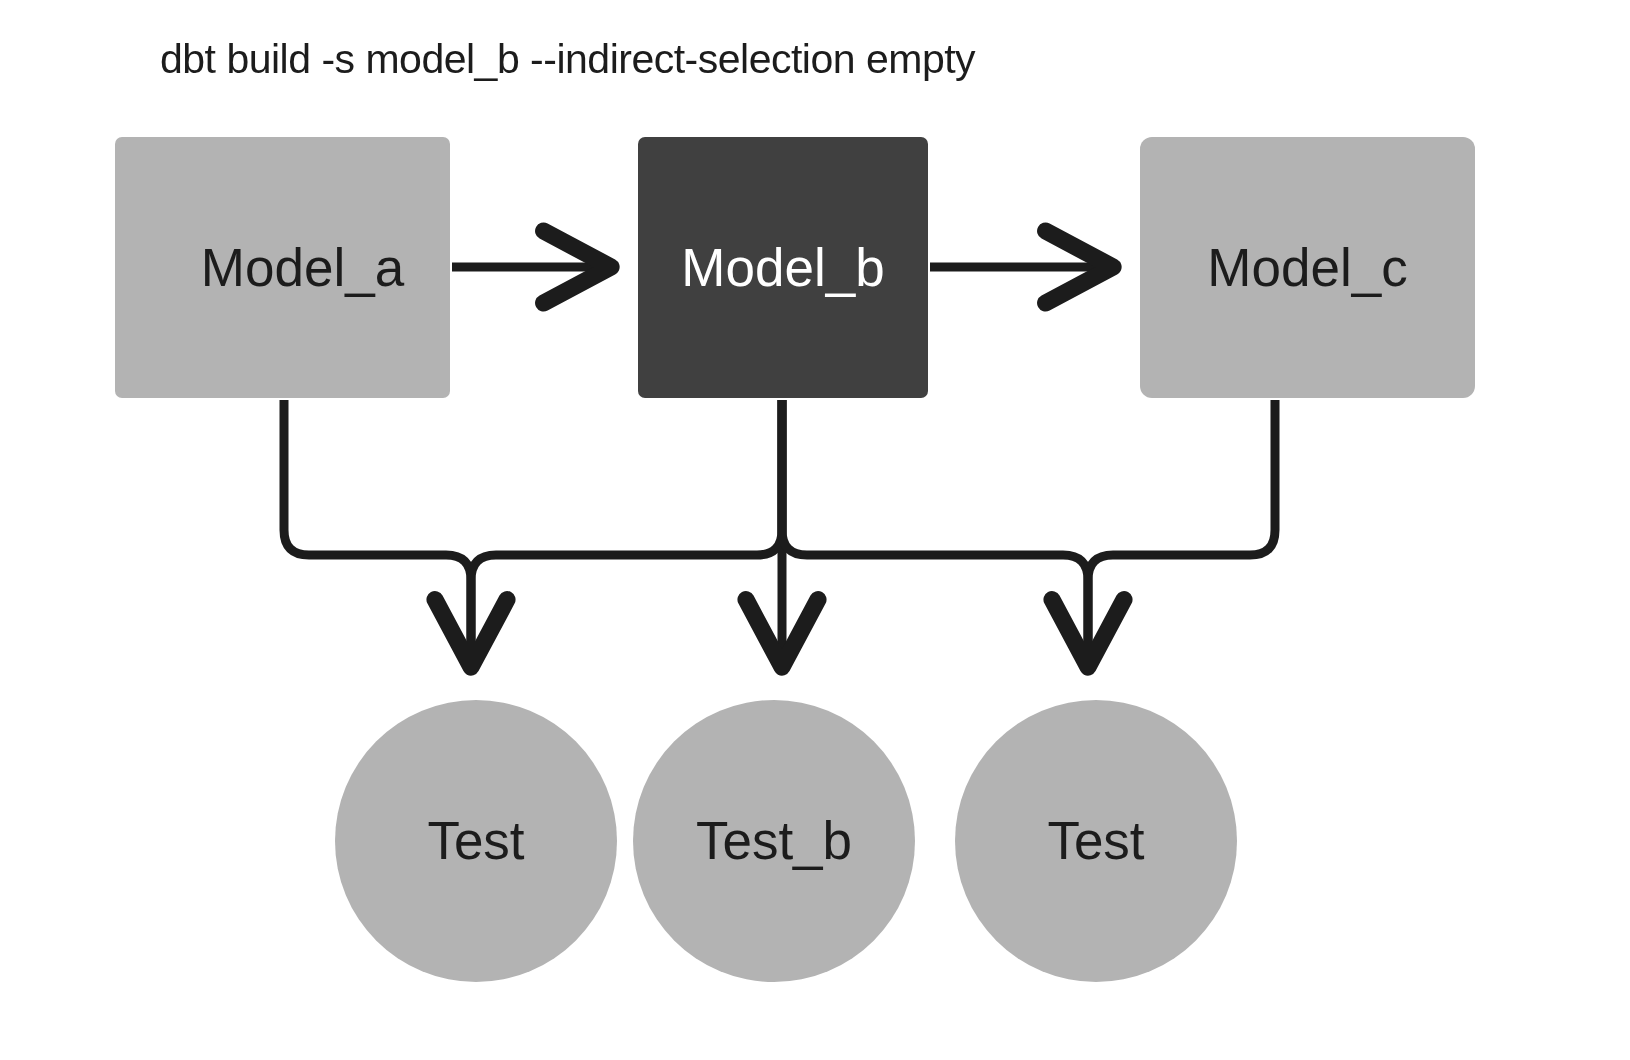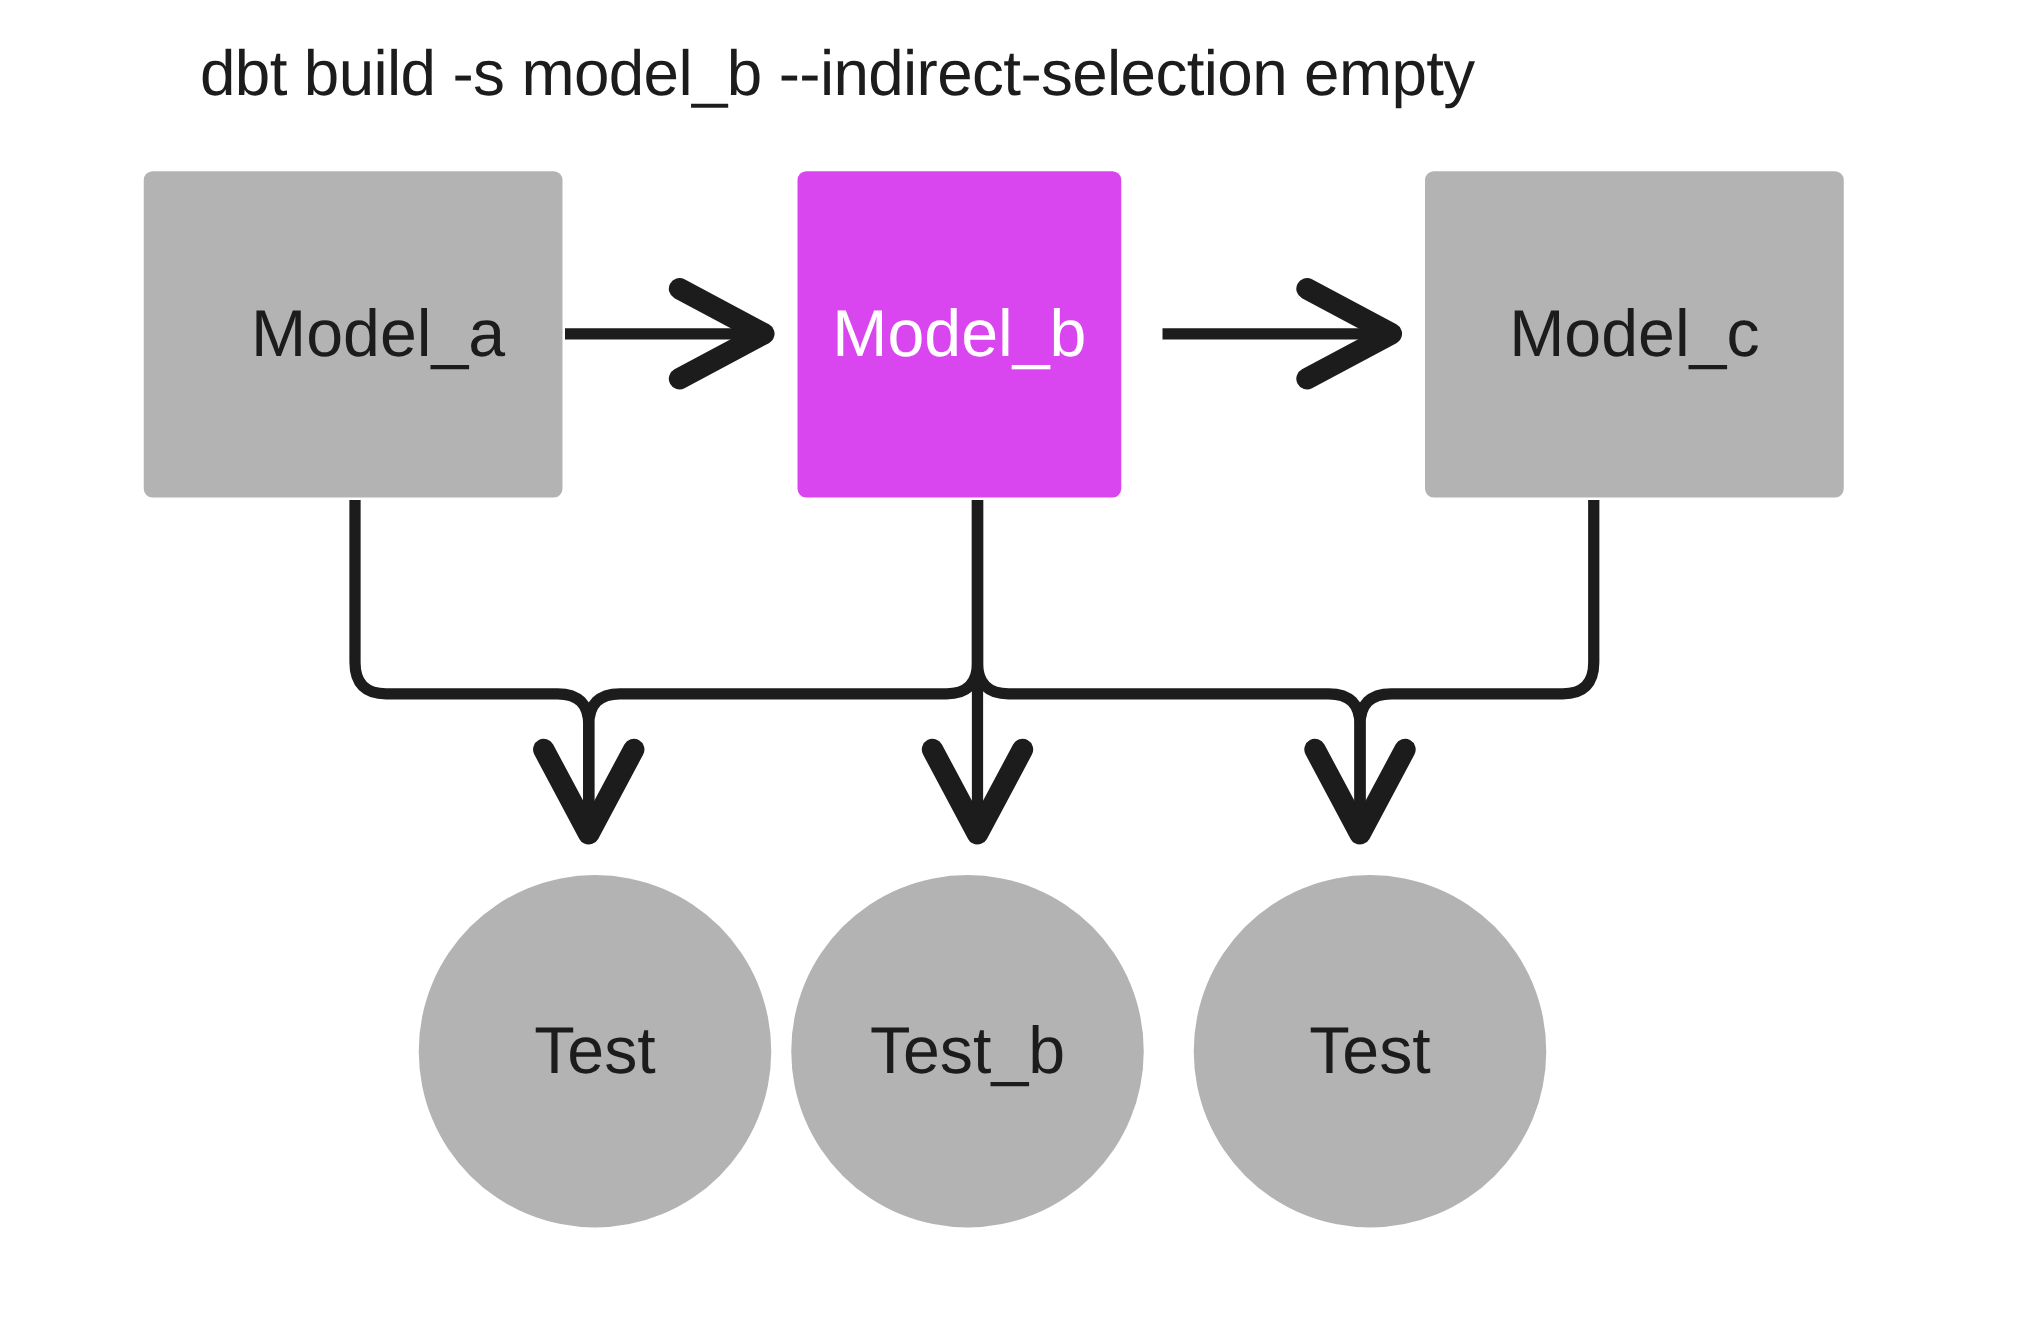--- a/index.html
+++ b/index.html
@@ -24,21 +24,21 @@
     left: 0;
     top: 0;
     width: 1630px;
     height: 1060px;
     pointer-events: none;
   }
   .title {
     position: absolute;
     left: 160px;
     top: 26px;
-    font-size: 51px;
+    font-size: 41px;
     line-height: 66px;
     color: #1c1c1c;
     white-space: nowrap;
     letter-spacing: -0.5px;
   }
   .node-box {
     position: absolute;
     border-radius: 7px;
     display: flex;
     align-items: center;
@@ -47,27 +47,28 @@
     line-height: 1;
     color: #1c1c1c;
     box-sizing: border-box;
   }
   .node-box.model-a {
     left: 115px; top: 137px; width: 335px; height: 261px;
     background: #b3b3b3;
     padding-left: 40px;
   }
   .node-box.model-b {
-    left: 638px; top: 137px; width: 259px; height: 261px;
-    background: #d946ef;
+    left: 638px; top: 137px; width: 290px; height: 261px;
+    background: #404040;
     color: #ffffff;
   }
   .node-box.model-c {
     left: 1140px; top: 137px; width: 335px; height: 261px;
     background: #b3b3b3;
+    border-radius: 12px;
   }
   .node-circle {
     position: absolute;
     border-radius: 50%;
     background: #b3b3b3;
     display: flex;
     flex-direction: column;
     align-items: center;
     justify-content: center;
     font-size: 53px;

